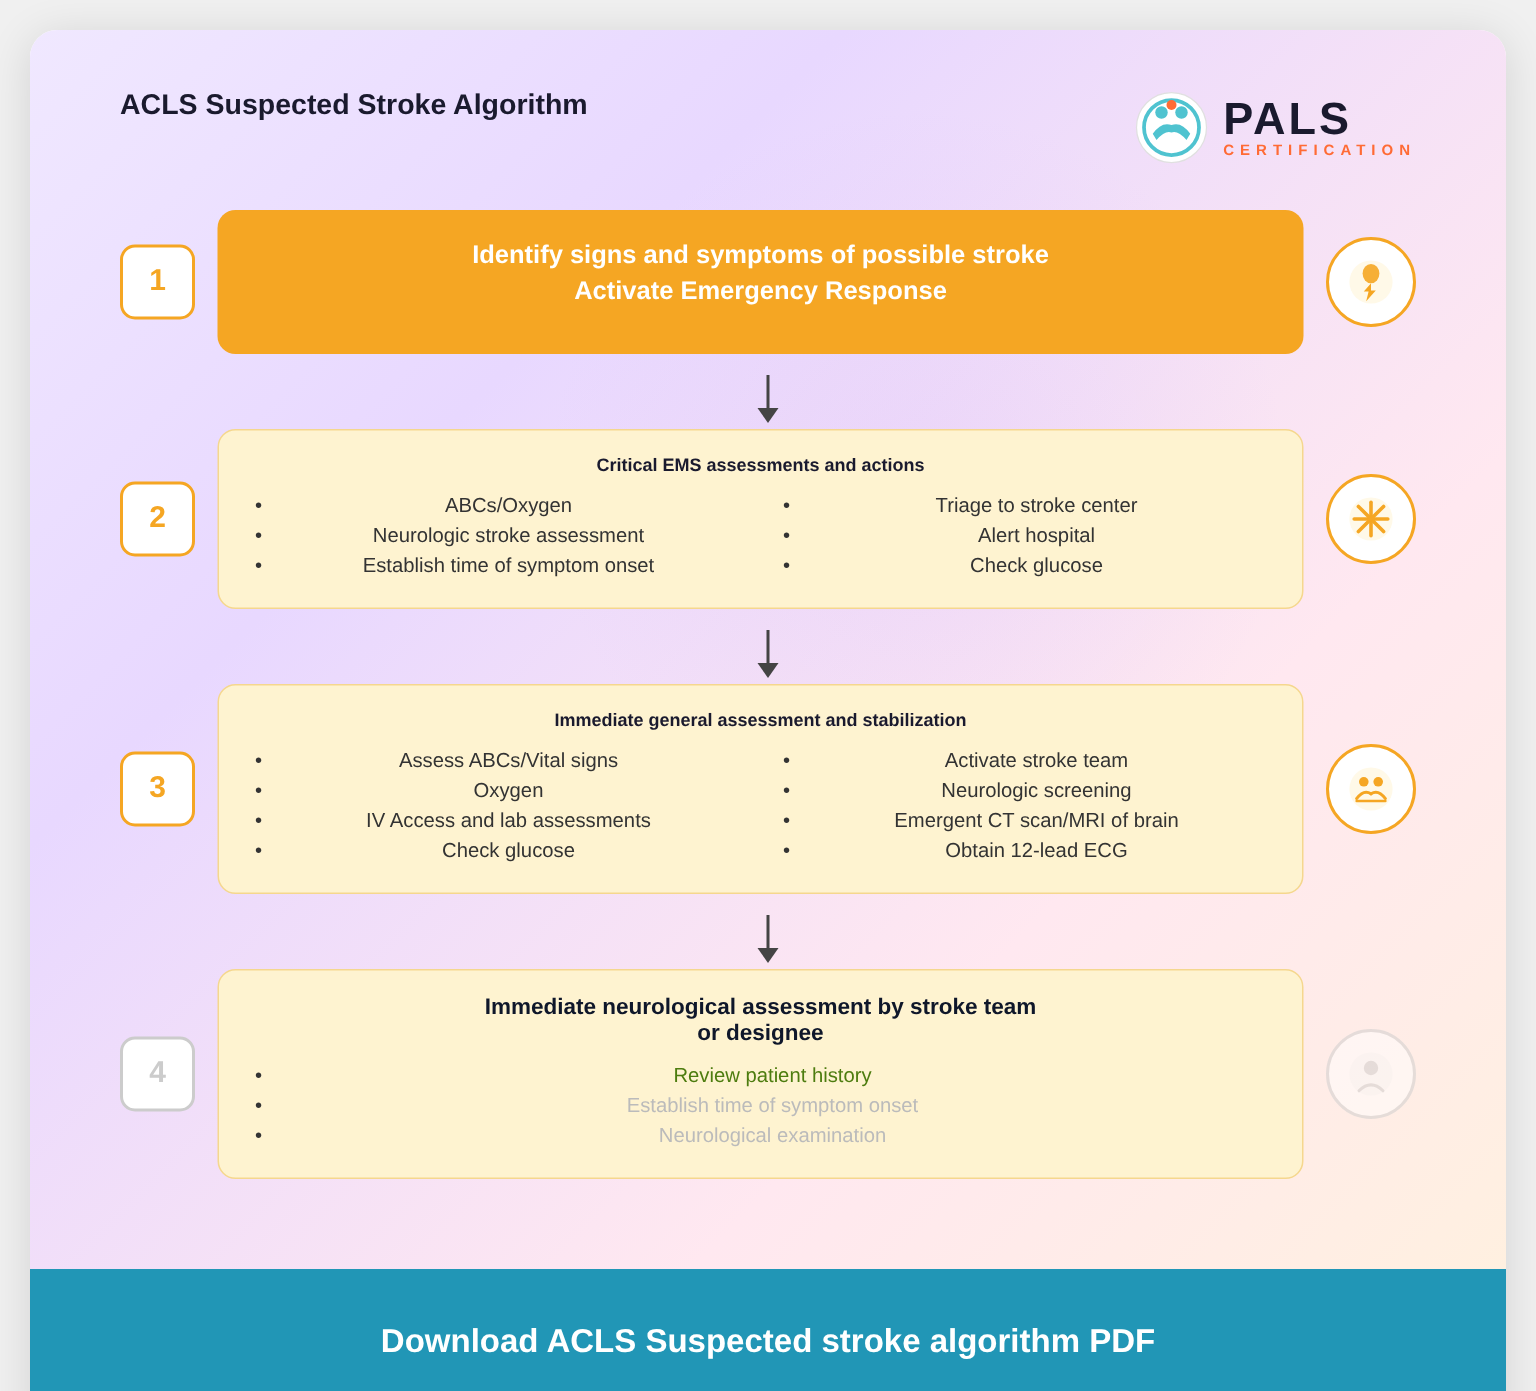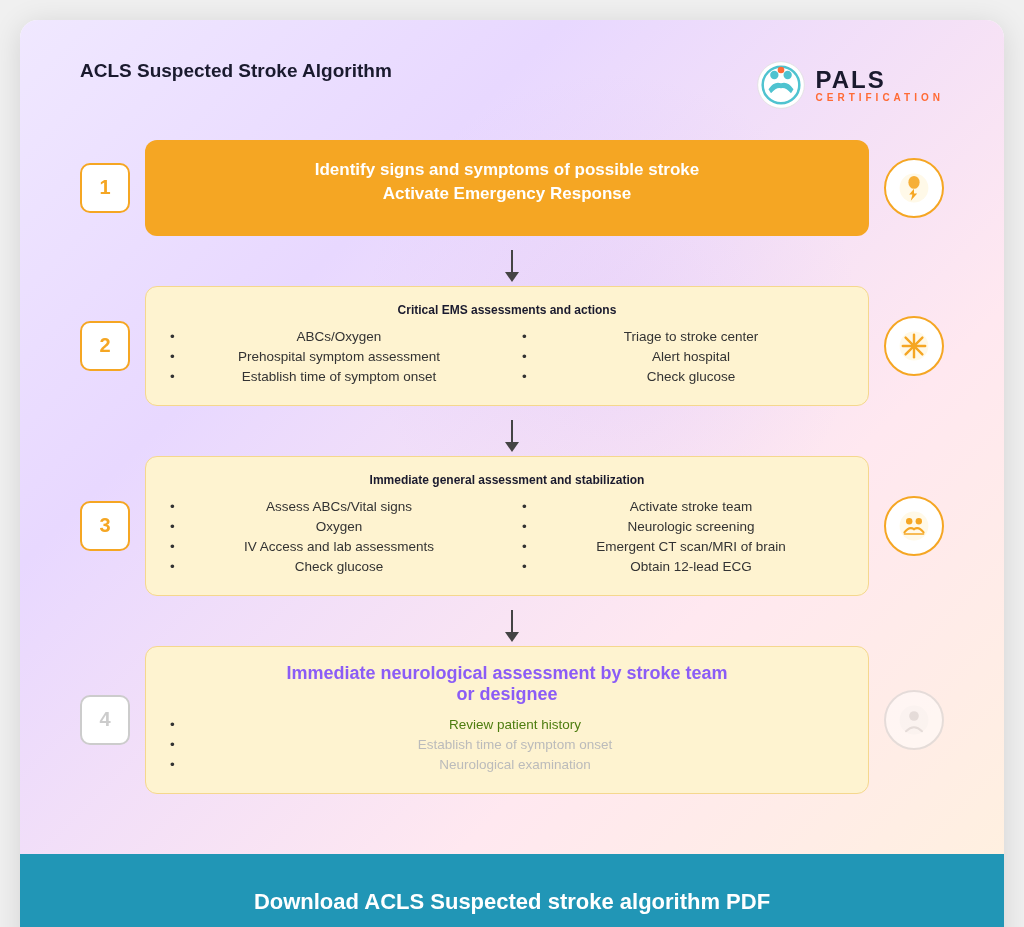--- a/index.html
+++ b/index.html
@@ -57,21 +57,21 @@
     .logo-icon {
       width: 50px;
       height: 50px;
     }
     .logo-text-area {
       display: flex;
       flex-direction: column;
       align-items: flex-start;
     }
     .logo-pals {
-      font-size: 24px;
+      font-size: 30px;
       font-weight: 900;
       color: #1a1a2e;
       letter-spacing: 2px;
       line-height: 1;
     }
     .logo-cert {
       font-size: 10px;
       letter-spacing: 4px;
       color: #ff6b35;
       font-weight: 600;
@@ -289,21 +289,21 @@
 
       <div class="step-row">
         <div class="step-number active">2</div>
         <div class="step-row-content">
           <div class="step-box step2">
             <div class="step-title">Critical EMS assessments and actions</div>
             <div class="step-cols">
               <div class="step-col">
                 <ul>
                   <li>ABCs/Oxygen</li>
-                  <li>Prehospital symptom assessment</li>
+                  <li>Neurologic stroke assessment</li>
                   <li>Establish time of symptom onset</li>
                 </ul>
               </div>
               <div class="step-col">
                 <ul>
                   <li>Triage to stroke center</li>
                   <li>Alert hospital</li>
                   <li>Check glucose</li>
                 </ul>
               </div>
@@ -370,21 +370,21 @@
 
       <div class="arrow-down">
         <div class="arrow-line"></div>
         <div class="arrow-head"></div>
       </div>
 
       <div class="step-row">
         <div class="step-number faded">4</div>
         <div class="step-row-content">
           <div class="step-box step4">
-            <div class="step-title" style="color:#8b5cf6; font-size:18px;">Immediate neurological assessment by stroke team<br>or designee</div>
+            <div class="step-title" style="color:#0f172a; font-size:15px;">Immediate neurological assessment by stroke team<br>or designee</div>
             <div class="step-cols">
               <div class="step-col">
                 <ul>
                   <li style="color:#4d7c0f;">Review patient history</li>
                   <li style="color:#bbb;">Establish time of symptom onset</li>
                   <li style="color:#bbb;">Neurological examination</li>
                 </ul>
               </div>
             </div>
           </div>

